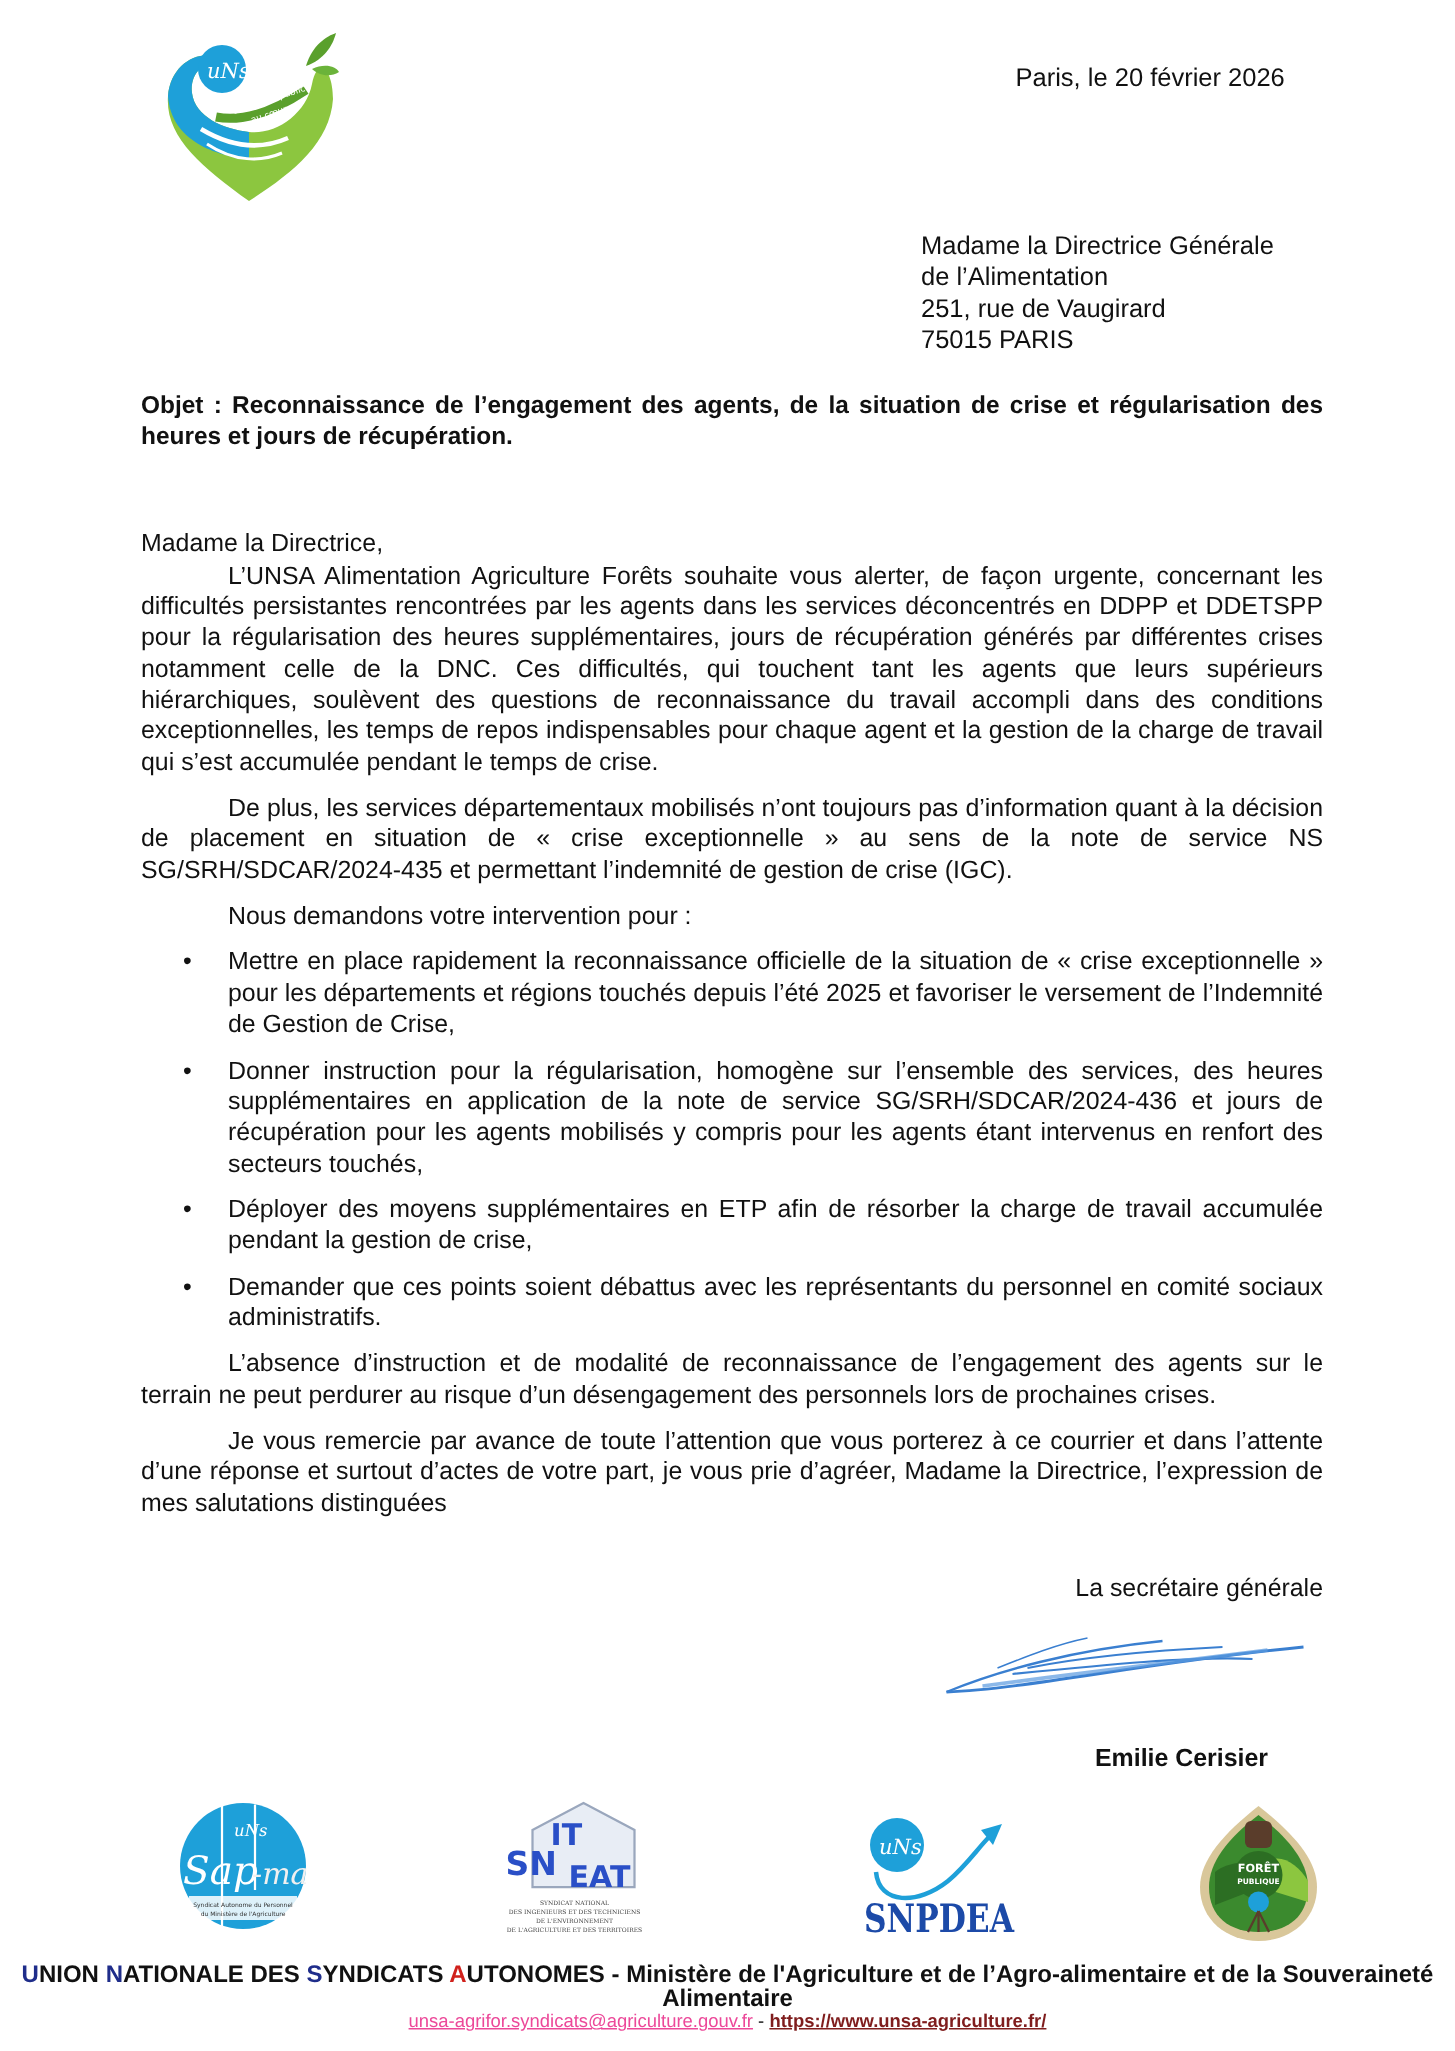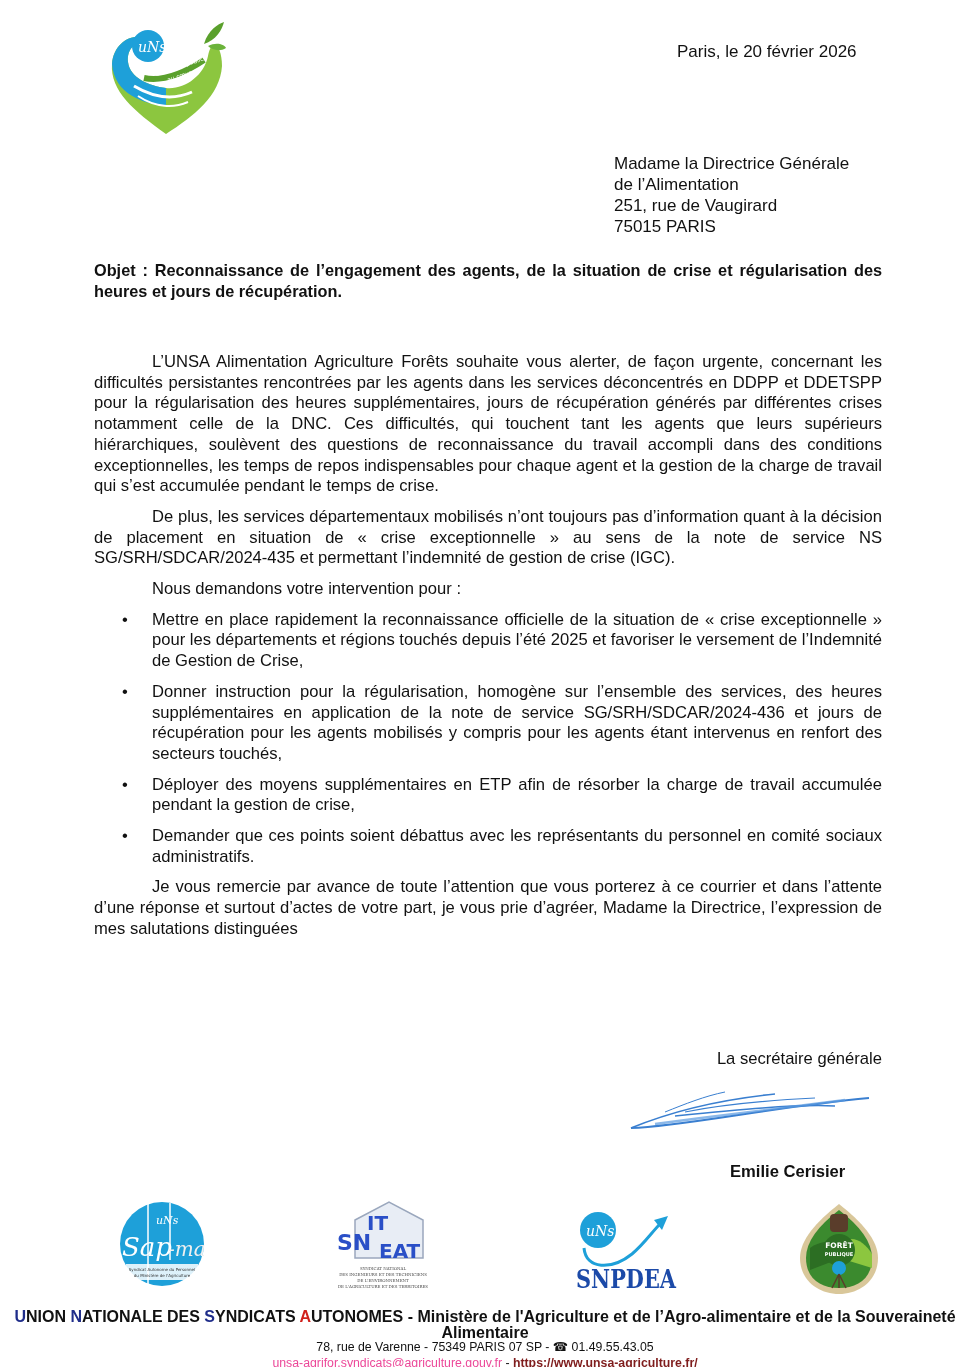--- a/index.html
+++ b/index.html
@@ -57,20 +57,21 @@
   <div>251, rue de Vaugirard</div>
   <div>75015 PARIS</div>
 </div>
 
 <div class="abs subject">
   <span>Objet :</span>
   <span>Reconnaissance de l’engagement des agents, de la situation de crise et régularisation des heures et jours de récupération.</span>
 </div>
 
 <div class="abs body">
+  <p class="salut">Madame la Directrice,</p>
   <p class="indent">L’UNSA Alimentation Agriculture Forêts souhaite vous alerter, de façon urgente, concernant les difficultés persistantes rencontrées par les agents dans les services déconcentrés en DDPP et DDETSPP pour la régularisation des heures supplémentaires, jours de récupération générés par différentes crises notamment celle de la DNC. Ces difficultés, qui touchent tant les agents que leurs supérieurs hiérarchiques, soulèvent des questions de reconnaissance du travail accompli dans des conditions exceptionnelles, les temps de repos indispensables pour chaque agent et la gestion de la charge de travail qui s’est accumulée pendant le temps de crise.</p>
   <p class="indent">De plus, les services départementaux mobilisés n’ont toujours pas d’information quant à la décision de placement en situation de « crise exceptionnelle » au sens de la note de service NS SG/SRH/SDCAR/2024-435 et permettant l’indemnité de gestion de crise (IGC).</p>
   <p class="indent">Nous demandons votre intervention pour :</p>
   <ul>
     <li>
       <span class="bullet">•</span>
       <span>Mettre en place rapidement la reconnaissance officielle de la situation de « crise exceptionnelle » pour les départements et régions touchés depuis l’été 2025 et favoriser le versement de l’Indemnité de Gestion de Crise,</span>
     </li>
     <li>
       <span class="bullet">•</span>
@@ -78,20 +79,21 @@
     </li>
     <li>
       <span class="bullet">•</span>
       <span>Déployer des moyens supplémentaires en ETP afin de résorber la charge de travail accumulée pendant la gestion de crise,</span>
     </li>
     <li>
       <span class="bullet">•</span>
       <span>Demander que ces points soient débattus avec les représentants du personnel en comité sociaux administratifs.</span>
     </li>
   </ul>
+  <p class="indent">L’absence d’instruction et de modalité de reconnaissance de l’engagement des agents sur le terrain ne peut perdurer au risque d’un désengagement des personnels lors de prochaines crises.</p>
   <p class="indent last">Je vous remercie par avance de toute l’attention que vous porterez à ce courrier et dans l’attente d’une réponse et surtout d’actes de votre part, je vous prie d’agréer, Madame la Directrice, l’expression de mes salutations distinguées</p>
 </div>
 
 <div class="abs signtitle">La secrétaire générale</div>
 
 <div class="abs signature">
   <svg width="250" height="50" viewBox="0 0 250 50">
     <path d="M6 42 C40 28 90 14 150 8" stroke="#3a7fd0" stroke-width="1.6" fill="none"></path>
     <path d="M6 42 C60 40 140 22 244 12" stroke="#3a7fd0" stroke-width="2" fill="none"></path>
     <path d="M50 30 C110 24 170 18 210 20" stroke="#3a7fd0" stroke-width="1.5" fill="none"></path>
@@ -153,18 +155,15 @@
     <circle cx="43" cy="68" r="7" fill="#1ea0d9"></circle>
     <path d="M43 74 L36 88 M43 74 L50 88 M43 74 L43 88" stroke="#5a3d2b" stroke-width="1.5"></path>
   </svg>
 </div>
 
 <div class="abs footer">
   <div class="l1">
     <span style="color:#1f2d8a">U</span><span>NION </span><span style="color:#1f2d8a">N</span><span>ATIONALE DES </span><span style="color:#1f2d8a">S</span><span>YNDICATS </span><span style="color:#d0211c">A</span><span>UTONOMES</span><span> - Ministère de l'Agriculture et de l’Agro-alimentaire et de la Souveraineté Alimentaire</span>
   </div>
   <div>
-    <span>78, rue de Varenne - 75349 PARIS 07 SP - </span><span>☎</span><span> 01.49.55.43.05</span>
-  </div>
-  <div>
     <span class="mail">unsa-agrifor.syndicats@agriculture.gouv.fr</span><span> - </span><span class="web">https://www.unsa-agriculture.fr/</span>
   </div>
 </div>
 
 </body></html>

